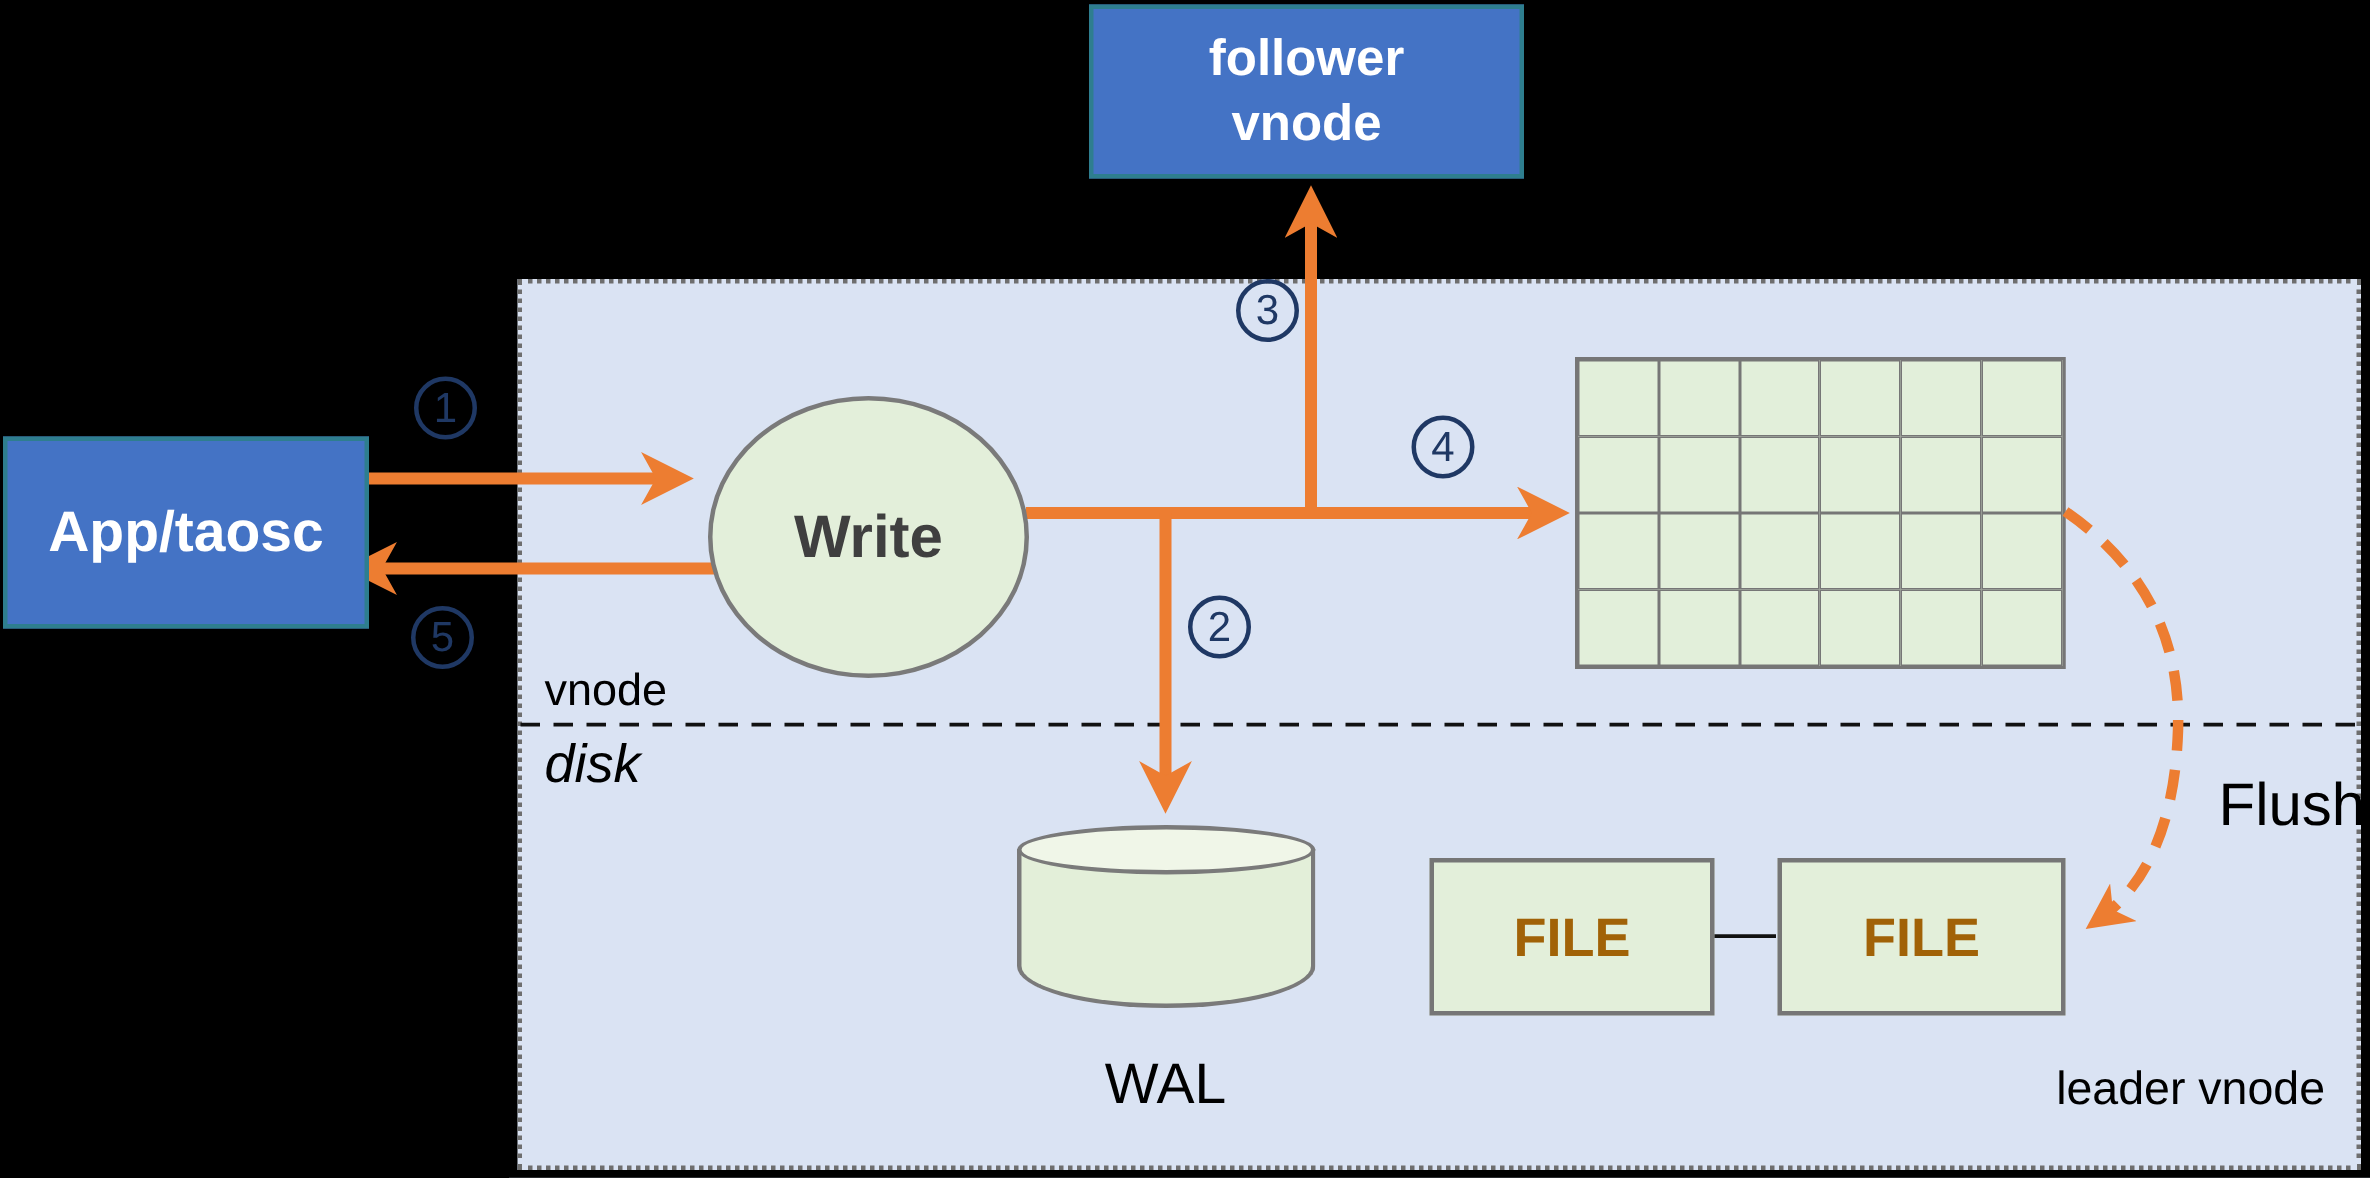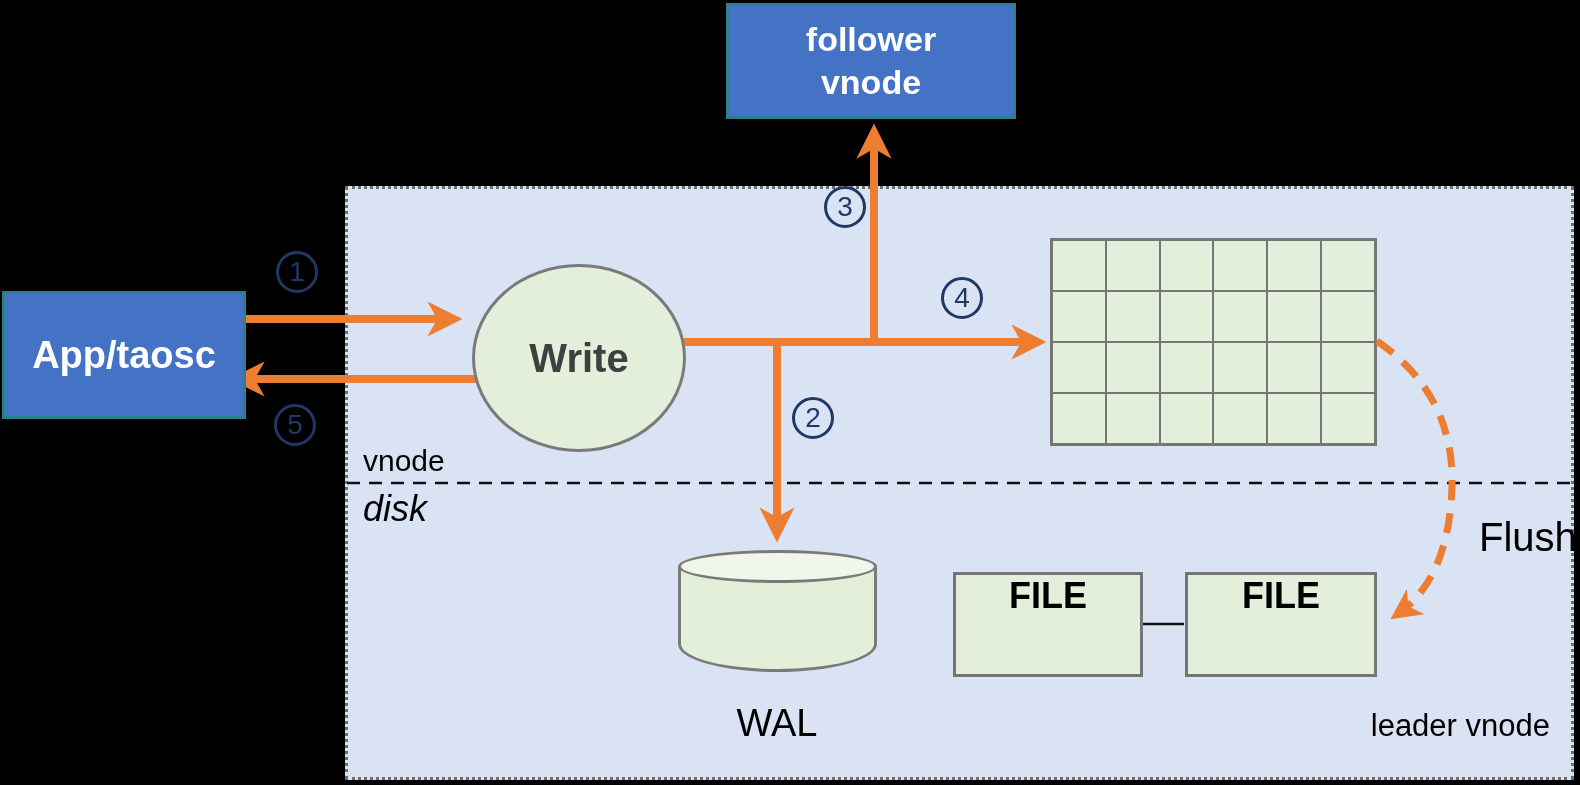--- a/index.html
+++ b/index.html
@@ -31,22 +31,22 @@
 
   
   .cyl-body{position:absolute;left:678px;top:566px;width:199px;height:106px;background:#e3efd9;
             border:3px solid #7a7a7a;border-top:none;box-sizing:border-box;
             border-radius:0 0 50% 50% / 0 0 28px 28px;}
   .cyl-top{position:absolute;left:678px;top:550px;width:199px;height:33px;background:#f0f6e8;
            border:3px solid #7a7a7a;box-sizing:border-box;border-radius:50%;}
 
   
   .file-box{position:absolute;background:#e3efda;border:3px solid #767676;box-sizing:border-box;
-            display:flex;justify-content:center;
-            font-size:36px;font-weight:bold;color:#000000;}
+            display:flex;align-items:center;justify-content:center;
+            font-size:36px;font-weight:bold;color:#a16207;}
   .file-left{left:953px;top:572px;width:190px;height:105px;}
   .file-right{left:1185px;top:572px;width:192px;height:105px;}
 
   
   .txt{position:absolute;color:#000;}
   .memory-label{left:363px;top:444px;font-size:30px;}
   .disk-label{left:363px;top:488px;font-size:36px;font-style:italic;}
   .wal-label{left:677px;top:702px;width:200px;text-align:center;font-size:38px;}
   .leader-label{left:1250px;top:708px;width:300px;text-align:right;font-size:31px;}
   .flush-label{left:1455px;top:515px;font-size:40px;margin-left:24px;}

